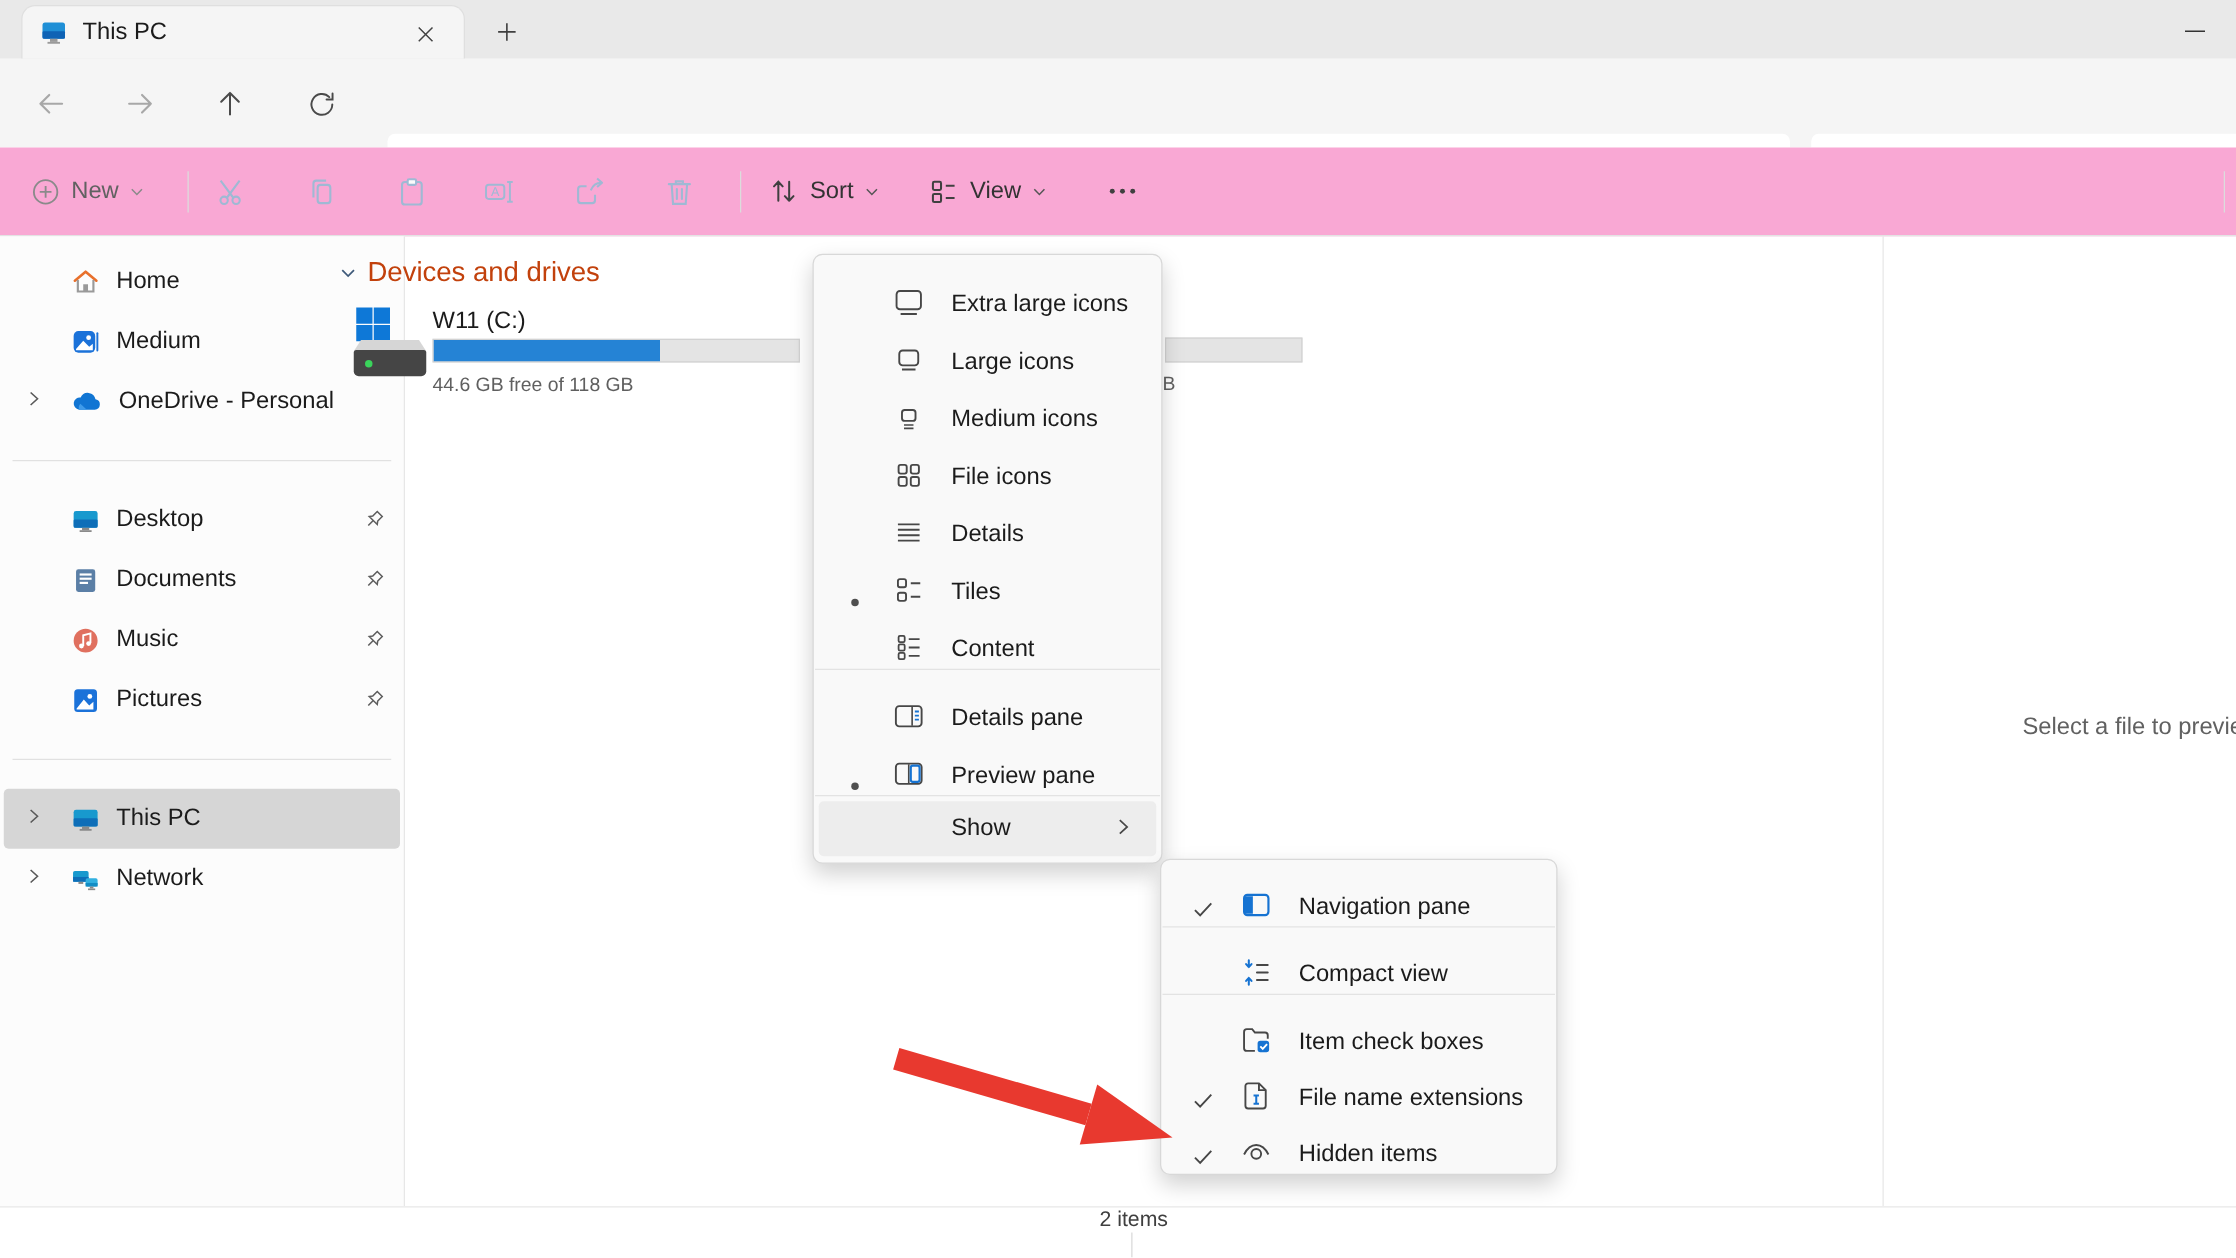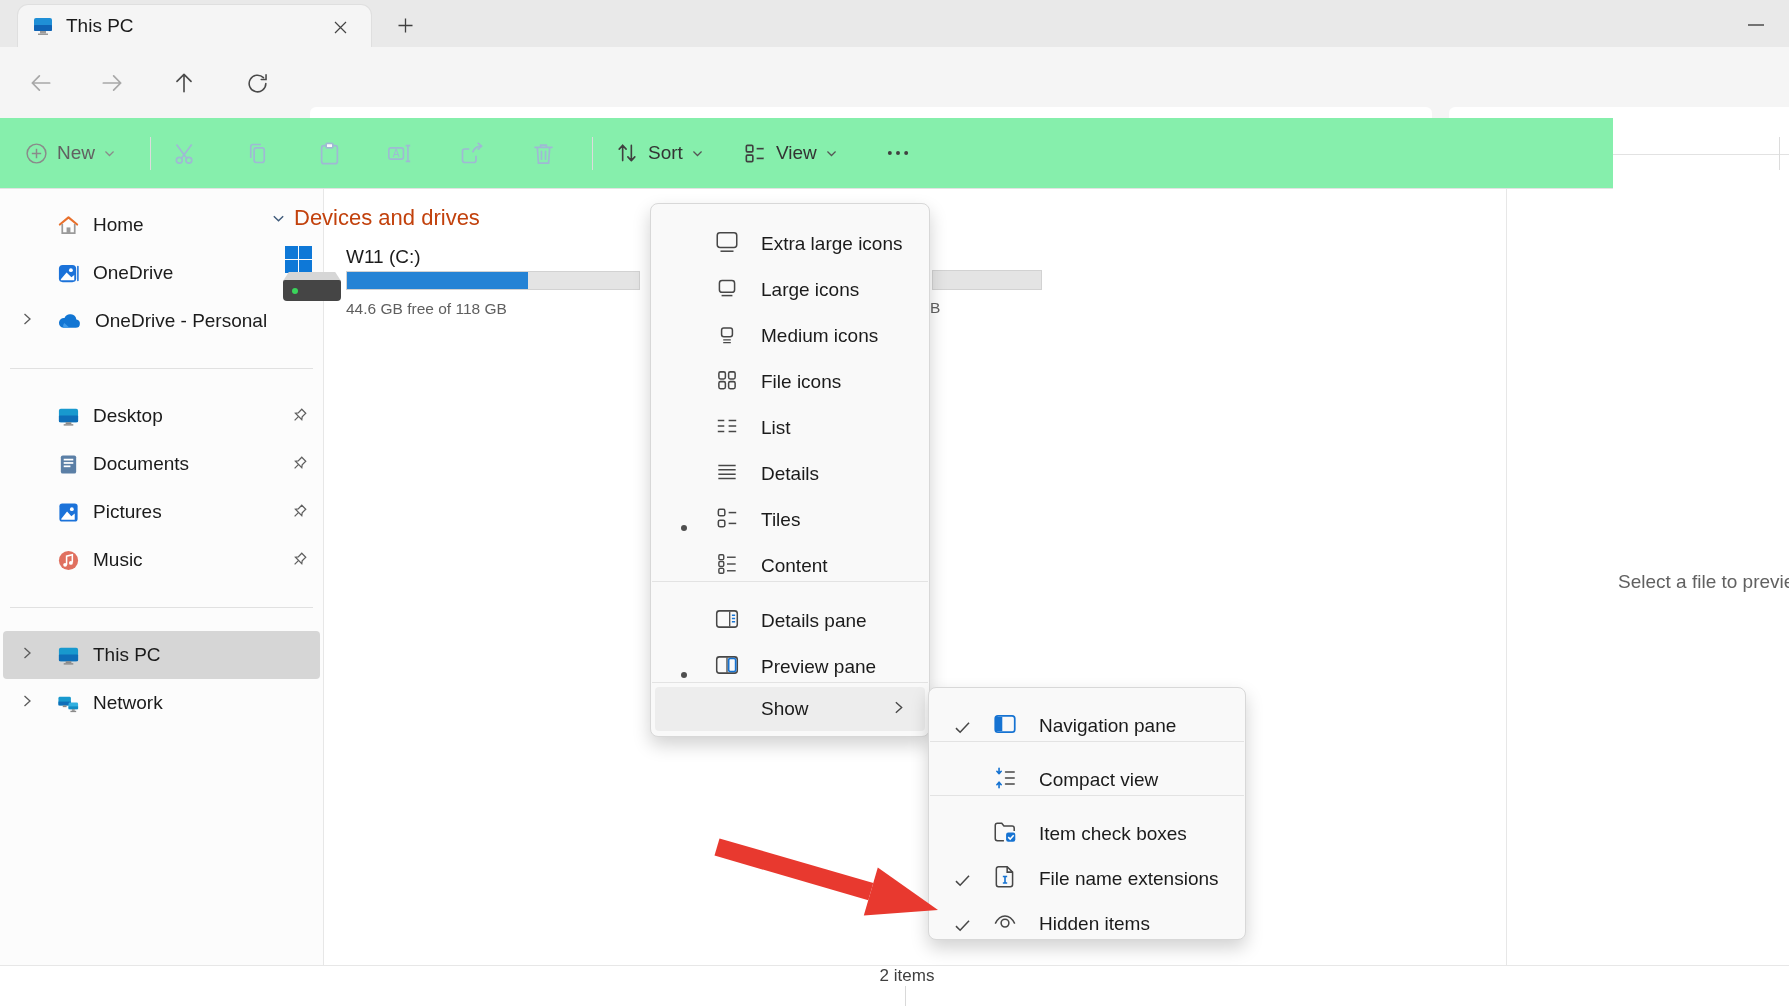--- a/index.html
+++ b/index.html
@@ -22,21 +22,21 @@
   .crumb-bar { left:310px; top:60px; width:1122px; height:48px; background:#ffffff; border-radius:6px;
                border-bottom:1px solid #e2e2e2; display:flex; align-items:center; }
   .crumb-text { font-size:20px; color:#1b1b1b; }
   .search-box { left:1449px; top:60px; width:352px; height:48px; background:#ffffff; border-radius:6px;
                 border-bottom:1px solid #e2e2e2; display:flex; align-items:center; }
   .search-box input { border:none; outline:none; background:transparent; font-family:"Liberation Sans",sans-serif;
                       font-size:19px; color:#1b1b1b; margin-left:16px; width:300px; }
   .search-box input::placeholder { color:#767676; }
 
   
-  .toolbar { left:0; top:118px; width:1613px; height:71px; background:#86efac; border-bottom:1px solid #e3e3e3; }
+  .toolbar { left:0; top:118px; width:1789px; height:71px; background:#f9a8d4; border-bottom:1px solid #e3e3e3; }
   .tool-btn { position:absolute; top:0; height:70px; display:flex; align-items:center; gap:8px; }
   .tool-label { font-size:19px; color:#616161; }
   .tool-label-dark { font-size:19px; color:#333333; }
   .vdiv { position:absolute; top:19px; width:1px; height:33px; background:#dcdcdc; }
 
   
   .sidebar { left:0; top:189px; width:324px; height:776px; background:#fcfcfc; border-right:1px solid #e7e7e7; }
   .side-row { position:relative; height:48px; display:flex; align-items:center; padding-left:54px; border-radius:4px; margin:0 3px; }
   .side-row.selected { background:#d6d6d6; }
   .side-label { font-size:19px; margin-left:13px; }
@@ -268,21 +268,21 @@
     <span class="side-label">Home</span>
   </div>
 
   <div class="side-row">
     <svg width="23" height="23" viewBox="0 0 24 24">
         <rect x="2" y="3" width="18" height="18" rx="4" fill="#1b72d9"></rect>
         <circle cx="14.5" cy="8.5" r="2" fill="#ffffff"></circle>
         <path d="M4 18 L10 11 L15 16 L18 13.5 V19 H4 Z" fill="#ffffff"></path>
         <rect x="21" y="4" width="1.6" height="16" rx="0.8" fill="#1b72d9"></rect>
       </svg>
-    <span class="side-label">OneDrive</span>
+    <span class="side-label">Medium</span>
   </div>
 
   <div class="side-row">
     <span class="side-chevron">
       <svg width="16" height="16" viewBox="0 0 16 16" stroke="#5a5a5a" stroke-width="1.3" fill="none">
           <path d="M5.5 3 L11 8 L5.5 13"></path>
         </svg>
     </span>
     <svg width="25" height="25" viewBox="0 0 24 24">
         <path d="M6 18h12a4 4 0 0 0 .6-7.95 6 6 0 0 0-11.4-1.4A4.6 4.6 0 0 0 6 18Z" fill="#1175d3"></path>
@@ -324,43 +324,43 @@
           <g transform="rotate(45 8 8)">
             <path d="M5.5 2h5v4.5l1.5 2h-8l1.5-2z"></path>
             <line x1="8" y1="8.5" x2="8" y2="13.5"></line>
           </g>
         </svg>
     </span>
   </div>
 
   <div class="side-row">
     <svg width="23" height="23" viewBox="0 0 24 24">
-        <rect x="2.5" y="2.5" width="19" height="19" rx="3" fill="#1b72d9"></rect>
-        <circle cx="15.5" cy="8.5" r="2" fill="#fff"></circle>
-        <path d="M4.5 18.5 L10.5 11 L15 16 L18.5 13 V19.5 H4.5 Z" fill="#fff"></path>
-      </svg>
-    <span class="side-label">Pictures</span>
+        <circle cx="12" cy="12" r="10" fill="#e0705f"></circle>
+        <path d="M10 16.5V7.5l6-1.5v8" stroke="#fff" stroke-width="1.6" fill="none"></path>
+        <circle cx="8.5" cy="16.5" r="2" fill="#fff"></circle>
+        <circle cx="14.5" cy="14.5" r="2" fill="#fff"></circle>
+      </svg>
+    <span class="side-label">Music</span>
     <span class="side-pin">
       <svg width="18" height="18" viewBox="0 0 16 16" stroke="#5f5f5f" stroke-width="1.1" fill="none">
           <g transform="rotate(45 8 8)">
             <path d="M5.5 2h5v4.5l1.5 2h-8l1.5-2z"></path>
             <line x1="8" y1="8.5" x2="8" y2="13.5"></line>
           </g>
         </svg>
     </span>
   </div>
 
   <div class="side-row">
     <svg width="23" height="23" viewBox="0 0 24 24">
-        <circle cx="12" cy="12" r="10" fill="#e0705f"></circle>
-        <path d="M10 16.5V7.5l6-1.5v8" stroke="#fff" stroke-width="1.6" fill="none"></path>
-        <circle cx="8.5" cy="16.5" r="2" fill="#fff"></circle>
-        <circle cx="14.5" cy="14.5" r="2" fill="#fff"></circle>
-      </svg>
-    <span class="side-label">Music</span>
+        <rect x="2.5" y="2.5" width="19" height="19" rx="3" fill="#1b72d9"></rect>
+        <circle cx="15.5" cy="8.5" r="2" fill="#fff"></circle>
+        <path d="M4.5 18.5 L10.5 11 L15 16 L18.5 13 V19.5 H4.5 Z" fill="#fff"></path>
+      </svg>
+    <span class="side-label">Pictures</span>
     <span class="side-pin">
       <svg width="18" height="18" viewBox="0 0 16 16" stroke="#5f5f5f" stroke-width="1.1" fill="none">
           <g transform="rotate(45 8 8)">
             <path d="M5.5 2h5v4.5l1.5 2h-8l1.5-2z"></path>
             <line x1="8" y1="8.5" x2="8" y2="13.5"></line>
           </g>
         </svg>
     </span>
   </div>
 
@@ -478,29 +478,20 @@
       <svg width="26" height="26" viewBox="0 0 24 24" stroke="#474747" stroke-width="1.4" fill="none">
           <rect x="4.5" y="4.5" width="6" height="6.5" rx="1.5"></rect>
           <rect x="13.5" y="4.5" width="6" height="6.5" rx="1.5"></rect>
           <rect x="4.5" y="13.5" width="6" height="6.5" rx="1.5"></rect>
           <rect x="13.5" y="13.5" width="6" height="6.5" rx="1.5"></rect>
         </svg>
     </span>
     <span class="menu-label">File icons</span>
   </div>
 
-  <div class="menu-row">
-    <span class="menu-marker"></span>
-    <span class="menu-iconbox">
-      <svg width="26" height="26" viewBox="0 0 24 24" stroke="#474747" stroke-width="1.4" fill="none">
-          <path d="M3.5 7h6 M3.5 12h6 M3.5 17h6 M13.5 7h7 M13.5 12h7 M13.5 17h7"></path>
-        </svg>
-    </span>
-    <span class="menu-label">List</span>
-  </div>
 
   <div class="menu-row">
     <span class="menu-marker"></span>
     <span class="menu-iconbox">
       <svg width="26" height="26" viewBox="0 0 24 24" stroke="#474747" stroke-width="1.4" fill="none">
           <path d="M4 6h16 M4 10h16 M4 14h16 M4 18h16"></path>
         </svg>
     </span>
     <span class="menu-label">Details</span>
   </div>

